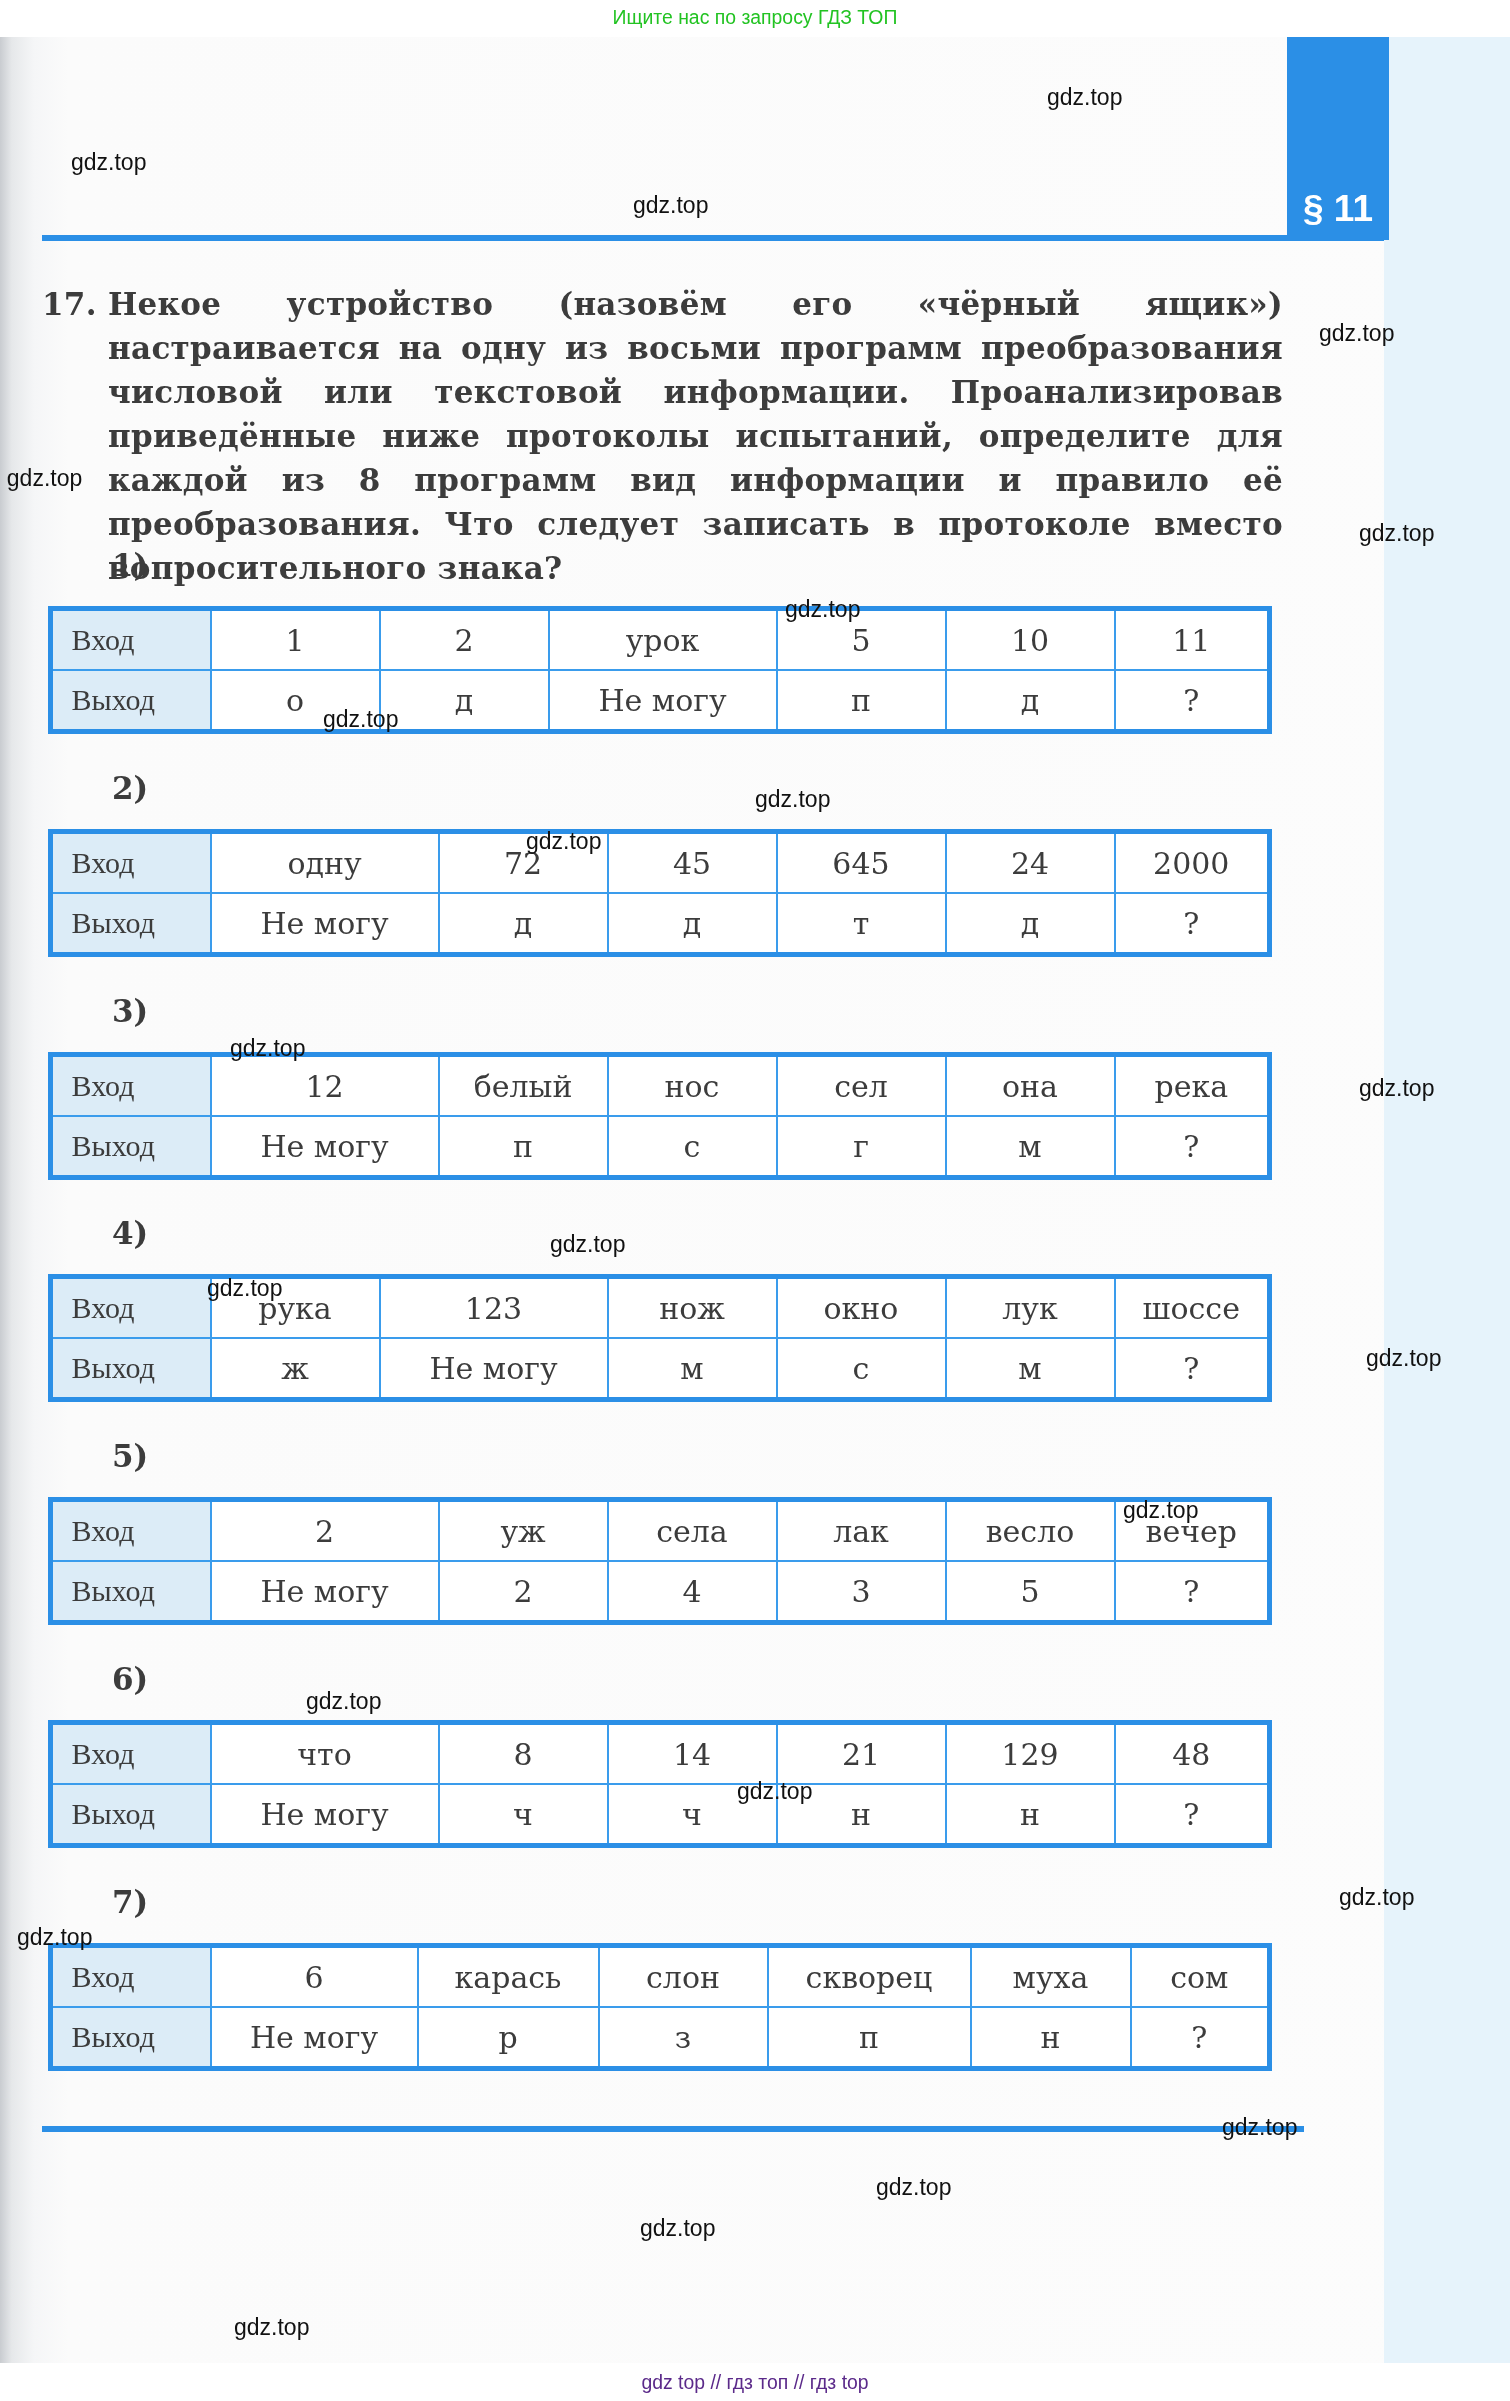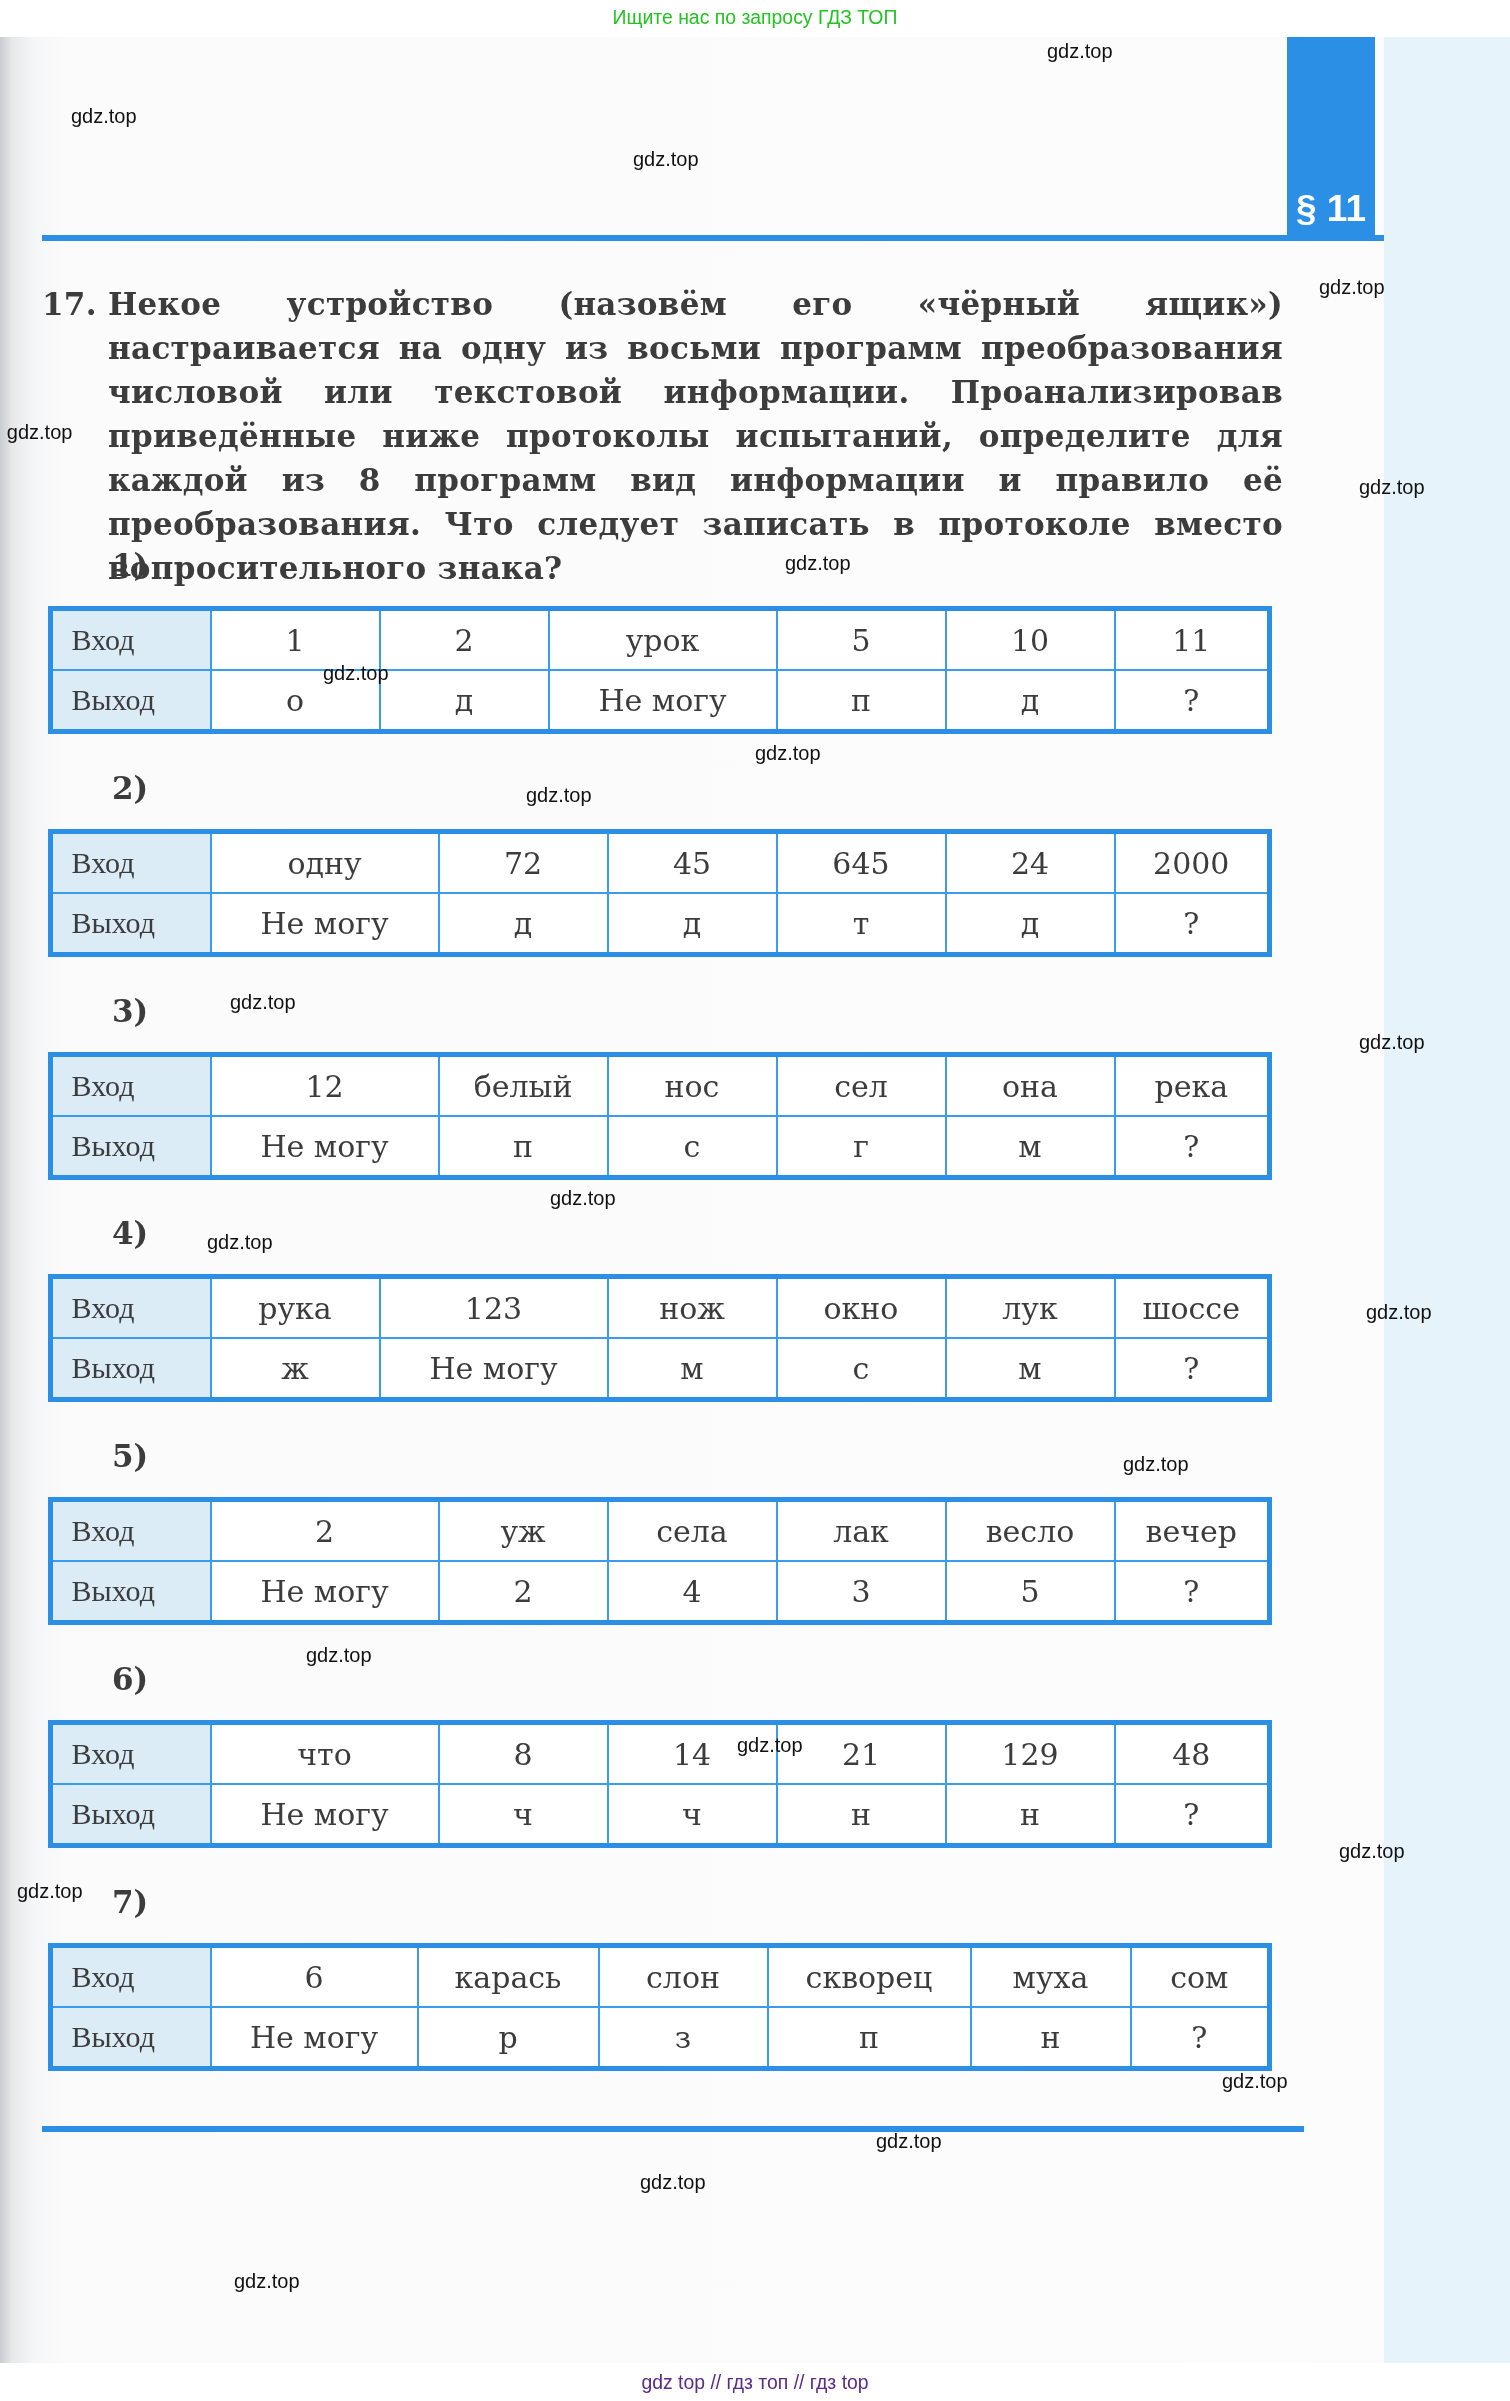--- a/index.html
+++ b/index.html
@@ -16,21 +16,21 @@
   }
   .page {
     position: absolute; left: 0; top: 37px; width: 1510px; height: 2326px;
     background: linear-gradient(to right, #c9ccd0 0px, #e6e8ea 11.8px, #f5f6f7 34px, #fbfbfb 68px, #fcfcfc 100%);
   }
   .right-margin {
     position: absolute; left: 1384px; top: 0; width: 126px; height: 2326px;
     background: #e6f3fb;
   }
   .section-tab {
-    position: absolute; left: 1287px; top: 0px; width: 88px; height: 203px;
+    position: absolute; left: 1287px; top: 0px; width: 102px; height: 203px;
     background: #2b8fe6;
   }
   .section-tab-label {
     position: absolute; left: 0; bottom: 10px; width: 100%; text-align: center;
     font-family: "Liberation Sans", sans-serif; font-weight: bold; font-size: 37px; color: #ffffff;
   }
   .header-title {
     position: absolute; right: 287px; top: 142px;
     font-family: "DejaVu Sans", "Liberation Sans", sans-serif; font-size: 35px; color: #4a4a4a;
     letter-spacing: 0.4px;
@@ -65,21 +65,21 @@
     position: absolute; left: 42px; top: 2089px; width: 1262px; height: 5.9px; background: #2b8fe6;
   }
   .page-tab {
     position: absolute; left: 1304px; top: 2085px; width: 118px; height: 245px; background: #2b8fe6;
   }
   .page-num {
     position: absolute; left: 0; top: 25px; width: 100%; text-align: center;
     font-family: "Liberation Sans", sans-serif; font-weight: bold; font-size: 39px; color: #ffffff;
   }
   .wm {
-    position: absolute; font-family: "Liberation Sans", sans-serif; font-size: 20px; color: #111111;
+    position: absolute; font-family: "Liberation Sans", sans-serif; font-size: 23px; color: #111111; margin-top: 44px;
   }
   .footer {
     position: absolute; left: 0; top: 2363px; width: 1510px; height: 38px; background: #ffffff;
     text-align: center; font-family: "Liberation Sans", sans-serif; font-size: 19.4px; color: #5b2a8a; line-height: 38px;
   }
 </style>
 </head>
 <body>
 
 <div class="top-banner">Ищите нас по запросу ГДЗ ТОП</div>

